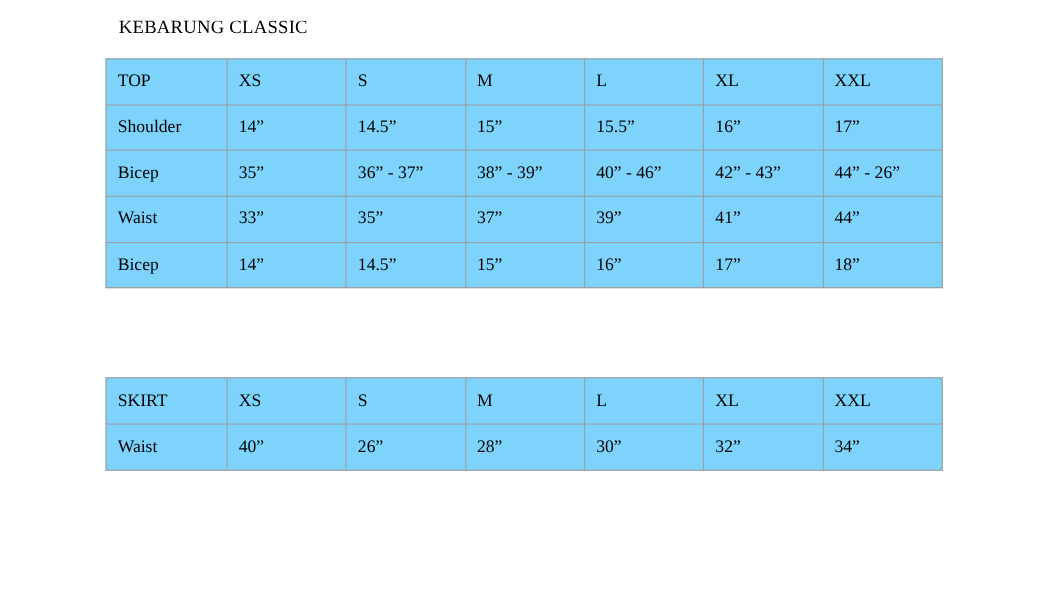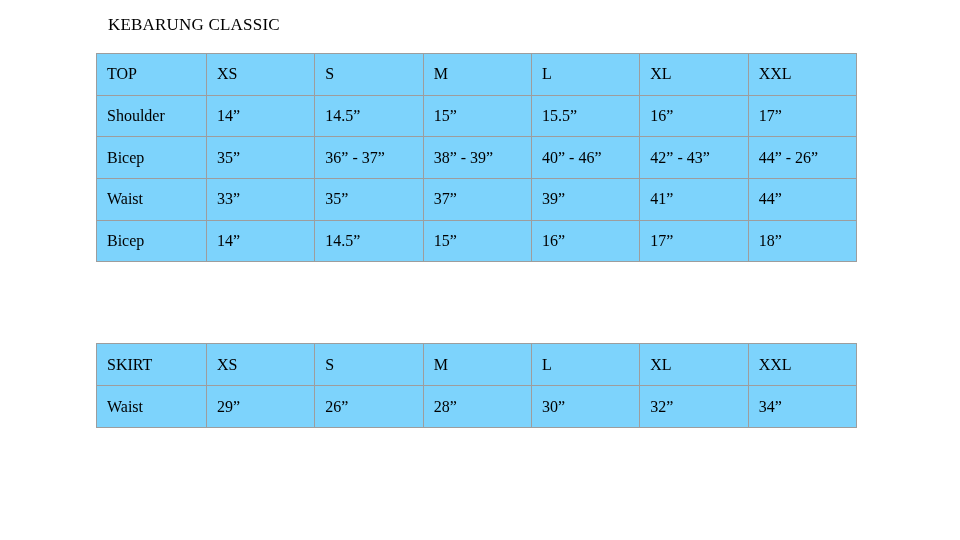--- a/index.html
+++ b/index.html
@@ -132,21 +132,21 @@
         <th>SKIRT</th>
         <th>XS</th>
         <th>S</th>
         <th>M</th>
         <th>L</th>
         <th>XL</th>
         <th>XXL</th>
       </tr>
       <tr>
         <td>Waist</td>
-        <td>29”</td>
+        <td>40”</td>
         <td>26”</td>
         <td>28”</td>
         <td>30”</td>
         <td>32”</td>
         <td>34”</td>
       </tr>
     </tbody>
   </table>
 
 </div>

